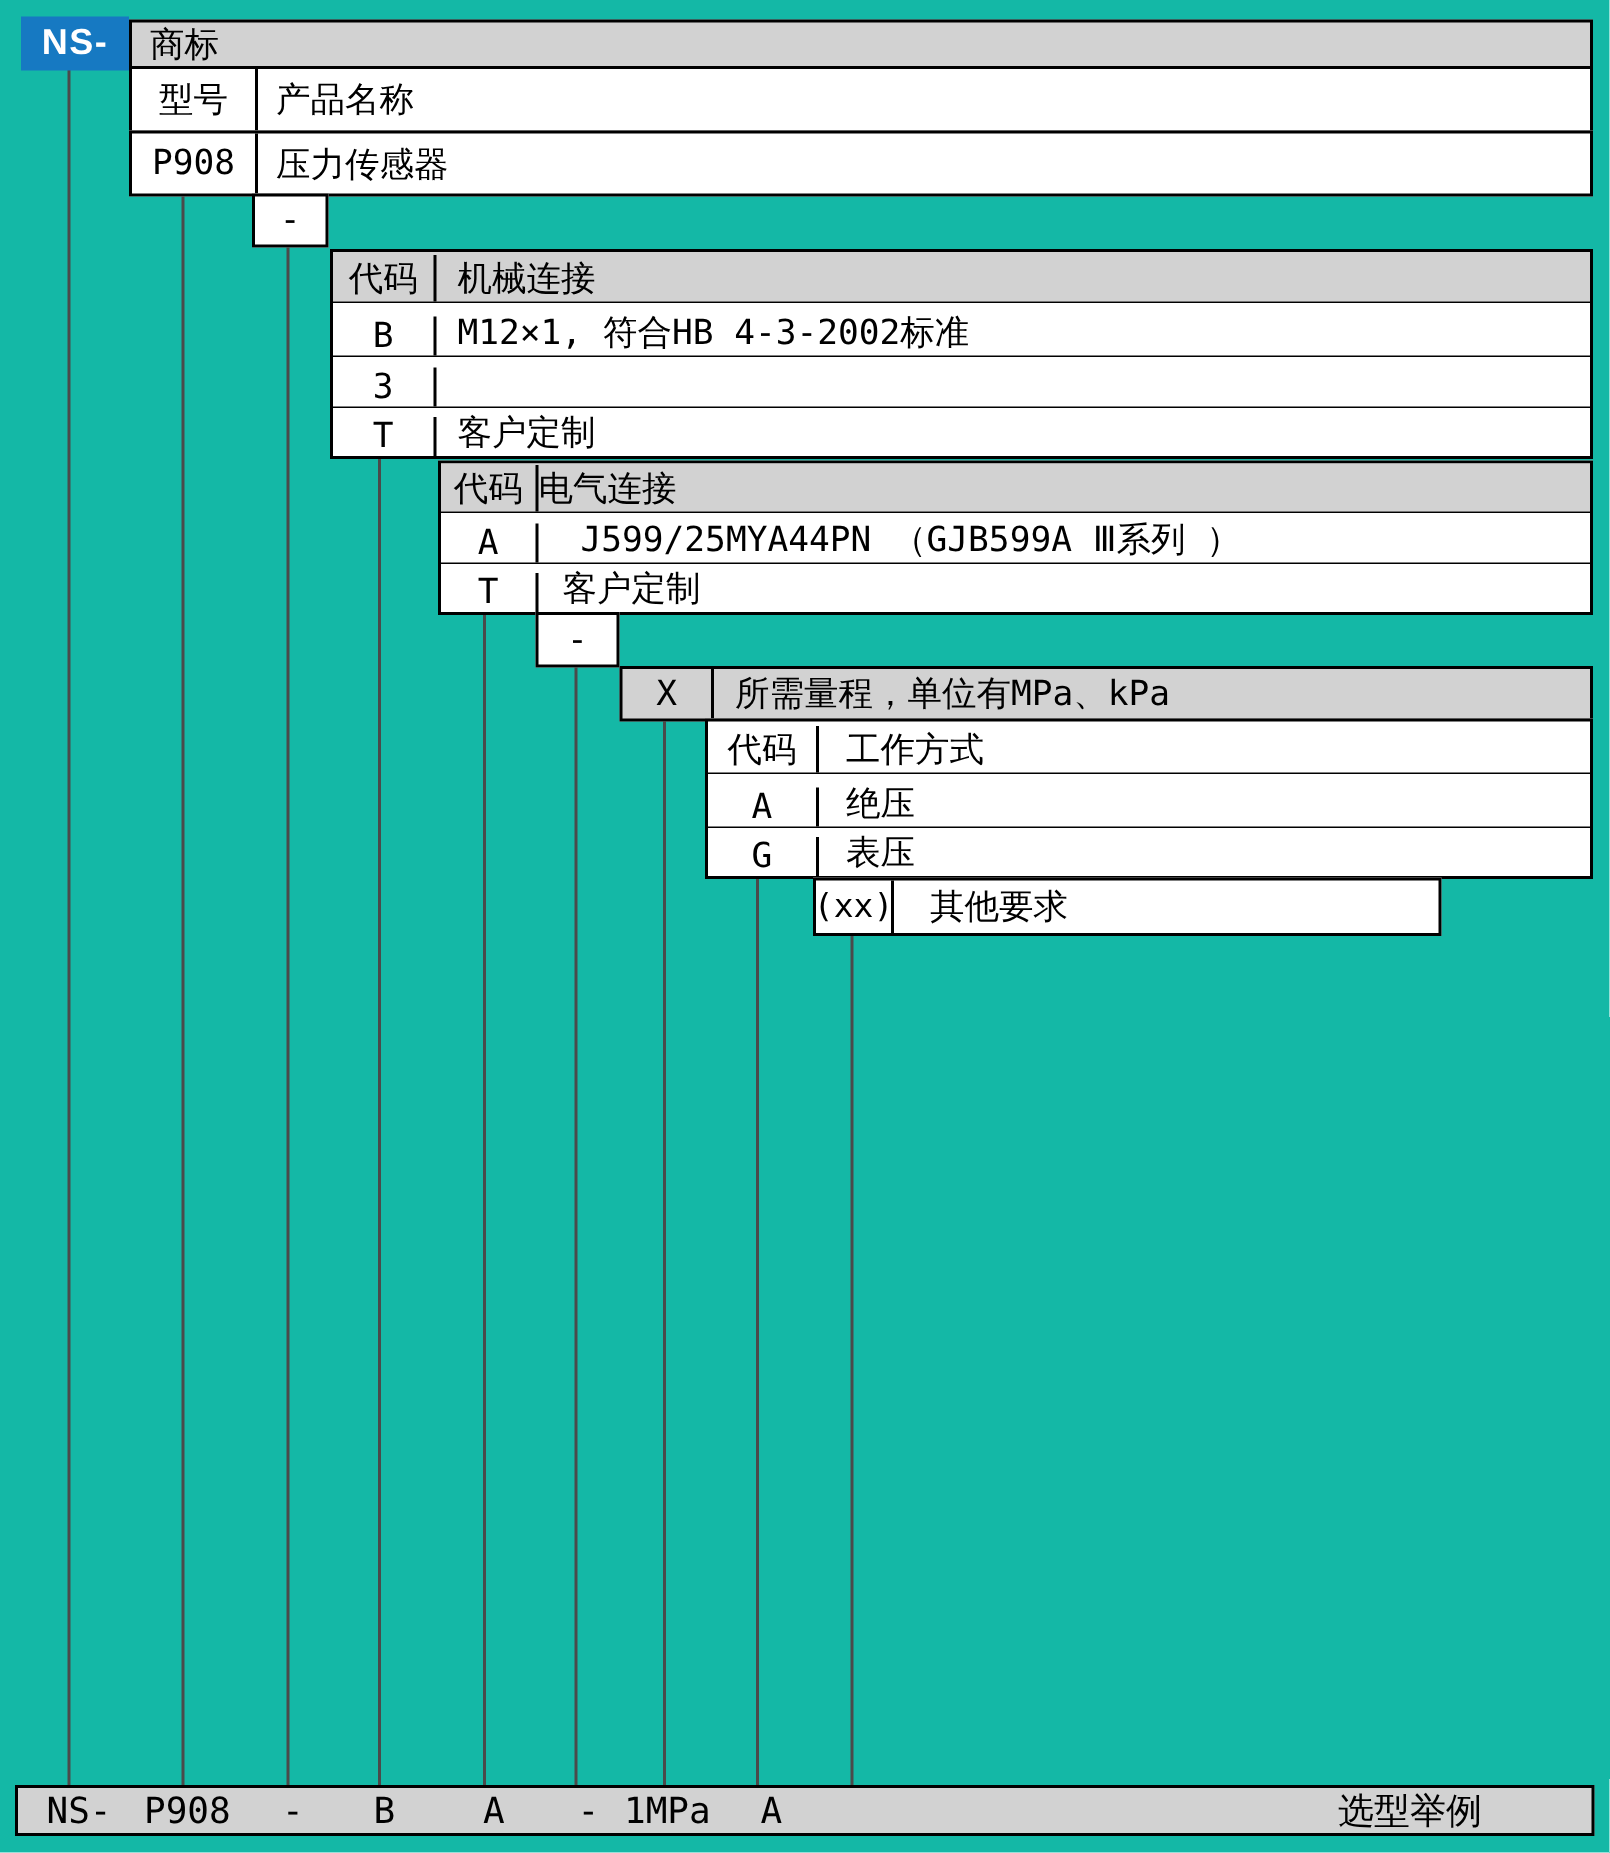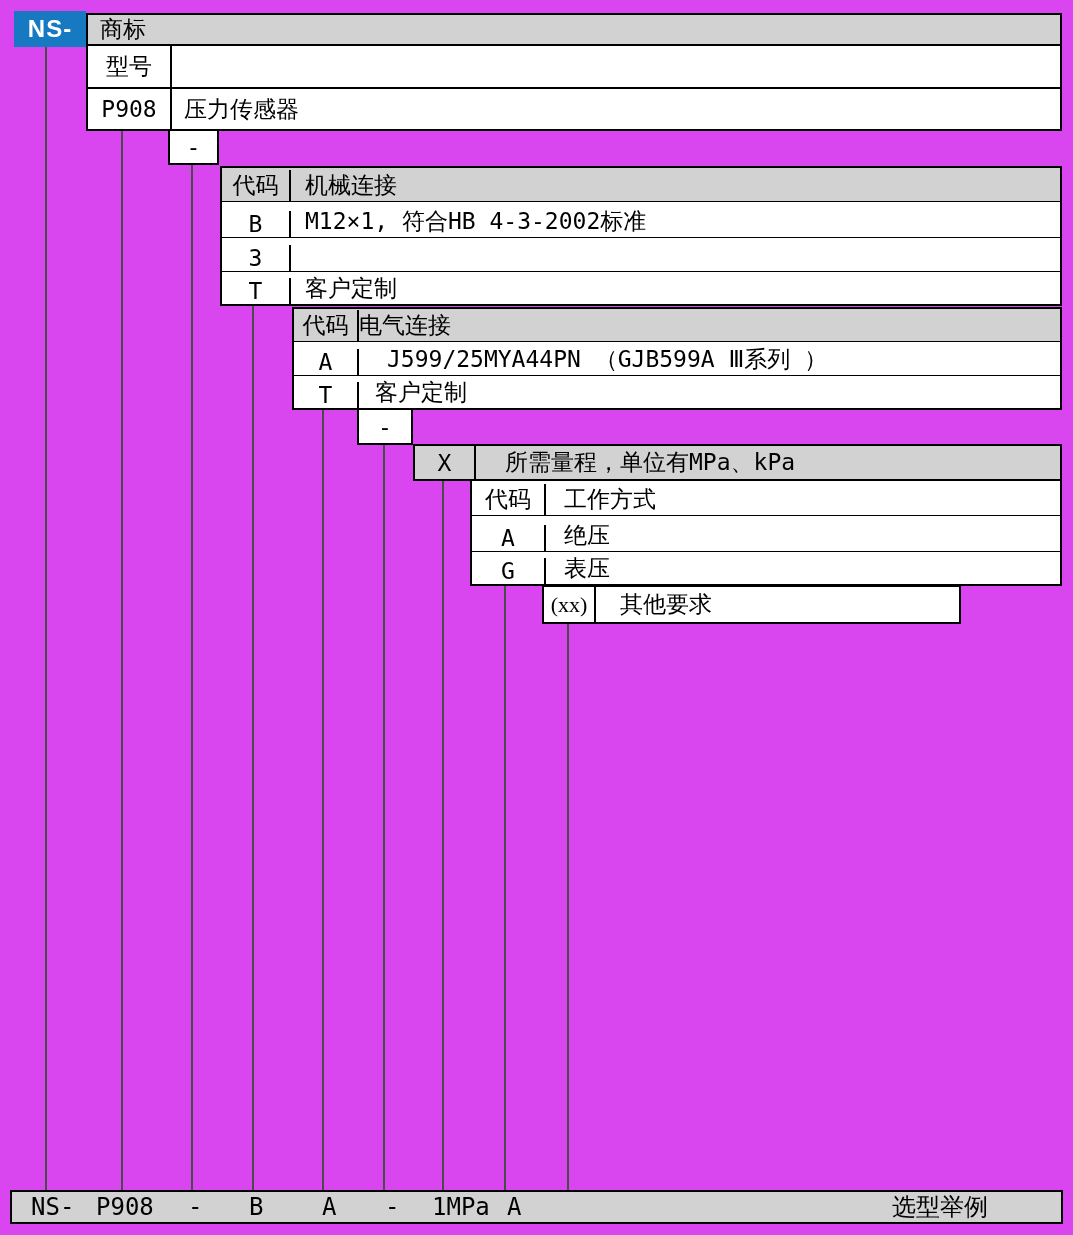--- a/index.html
+++ b/index.html
@@ -1,17 +1,17 @@
 <!DOCTYPE html>
 <html><head>
 <meta charset="utf-8">
 <style>
   html,body{margin:0;padding:0;background:#ffffff;}
   .canvas{
-    position:relative;width:1073px;height:1235px;background:#d946ef;overflow:hidden;
+    position:relative;width:1073px;height:1235px;background:#14b8a6;overflow:hidden;
     font-family:"DejaVu Sans Mono","DejaVu Sans","Liberation Sans",sans-serif;
     font-size:23px;color:#000;
   }
   .abs{position:absolute;box-sizing:border-box;}
   .vline{position:absolute;width:2px;background:#4a4a4a;}
   .badge{
     background:#1679c2;color:#fff;font-family:"Liberation Sans",sans-serif;
     font-weight:bold;font-size:24px;display:flex;align-items:center;justify-content:center;
     letter-spacing:1px;
   }
@@ -47,20 +47,23 @@
   <div class="abs bar gray" style="left:86px;top:13px;width:976px;height:33px;text-align:center;">
     <div class="desccol">
         <span class="pad">商标</span>
       </div>
   </div>
 
   <div class="abs bar" style="left:86px;top:44px;width:976px;height:45px;">
     <div class="codecol" style="width:82px;">
       <span>型号</span>
     </div>
+    <div class="desccol">
+        <span class="pad">产品名称</span>
+      </div>
   </div>
 
   <div class="abs bar" style="left:86px;top:87px;width:976px;height:44px;">
     <div class="codecol" style="width:82px;">
       <span>P908</span>
     </div>
     <div class="desccol">
         <span class="pad">压力传感器</span>
       </div>
   </div>
@@ -130,21 +133,21 @@
 
   <div class="abs bar dashcell" style="left:357px;top:408px;width:56px;height:37px;">
     <span>-</span>
   </div>
 
   <div class="abs bar gray" style="left:413px;top:444px;width:649px;height:37px;">
     <div class="codecol" style="width:59px;">
         <span>X</span>
       </div>
     <div class="desccol">
-        <span style="padding-left:29px;">所需量程，单位有MPa、kPa</span>
+        <span style="padding-left:14px;">所需量程，单位有MPa、kPa</span>
       </div>
   </div>
 
   <div class="abs tbl" style="left:470px;top:479px;width:592px;">
     <div class="trow" style="height:34px;">
       <div class="codecol" style="width:72px;">
           <span>代码</span>
         </div>
       <div class="desccol">
           <span style="padding-left:18px;">工作方式</span>
@@ -161,34 +164,34 @@
     <div class="trow" style="height:32px;">
       <div class="codecol" style="width:72px;">
           <span>G</span>
         </div>
       <div class="desccol">
           <span style="padding-left:18px;">表压</span>
         </div>
     </div>
   </div>
 
-  <div class="abs bar" style="left:542px;top:585px;width:419px;height:39px;font-family:Liberation Serif, serif;">
+  <div class="abs bar" style="left:542px;top:585px;width:419px;height:39px;">
     <div class="codecol" style="width:50px;font-size:22px;">
       <span>(xx)</span>
     </div>
     <div class="desccol">
         <span style="padding-left:24px;">其他要求</span>
       </div>
   </div>
 
   <div class="abs exrow" style="left:10px;top:1190px;width:1053px;height:34px;">
     <span style="left:19px;">NS-</span>
     <span style="left:84px;">P908</span>
     <span style="left:176px;">-</span>
     <span style="left:237px;">B</span>
     <span style="left:310px;">A</span>
     <span style="left:373px;">-</span>
-    <span style="left:420px;text-align:right;">1MPa</span>
+    <span style="left:404px;text-align:right;">1MPa</span>
     <span style="left:495px;">A</span>
     <span style="left:880px;">选型举例</span>
   </div>
 
 </div>
 
 </body></html>

